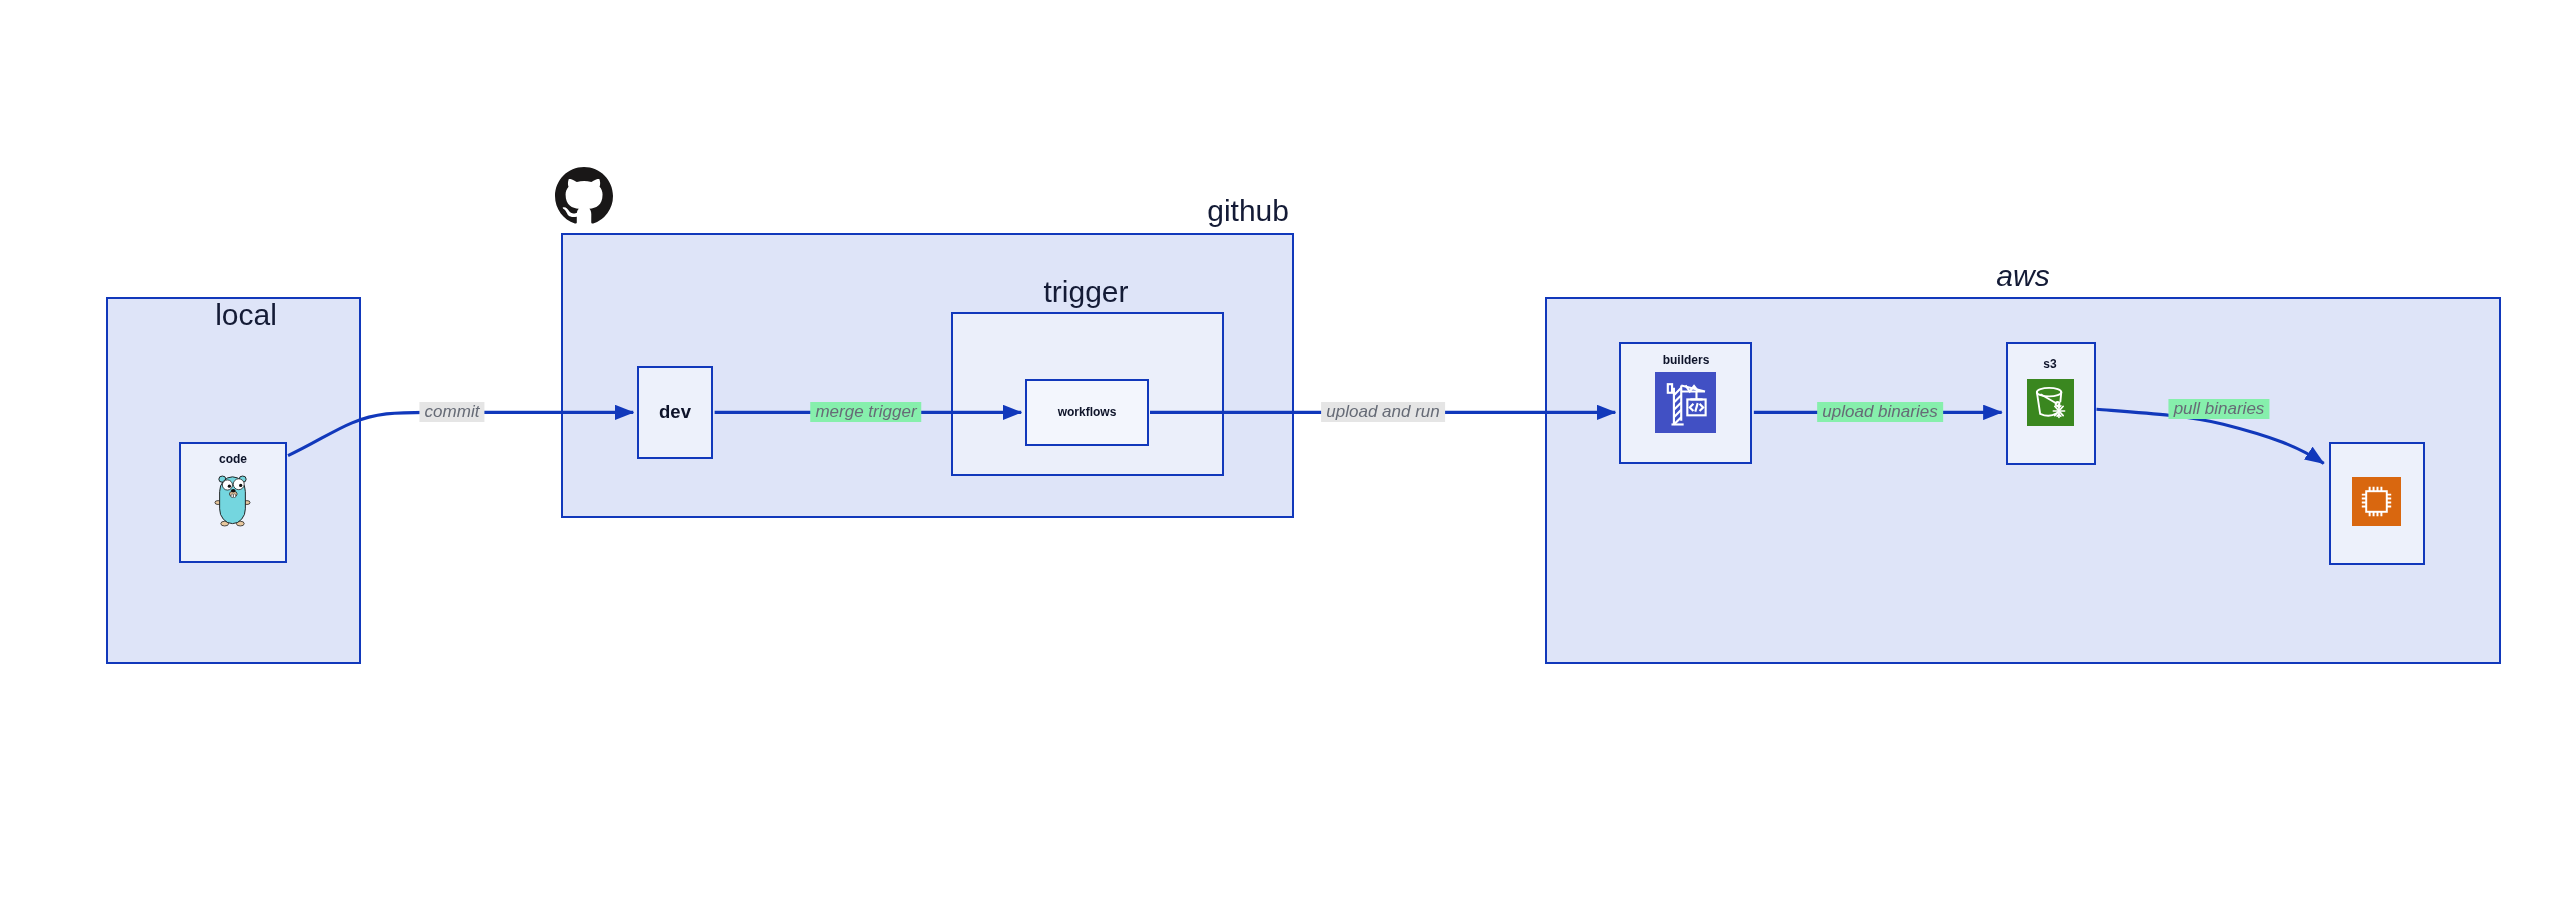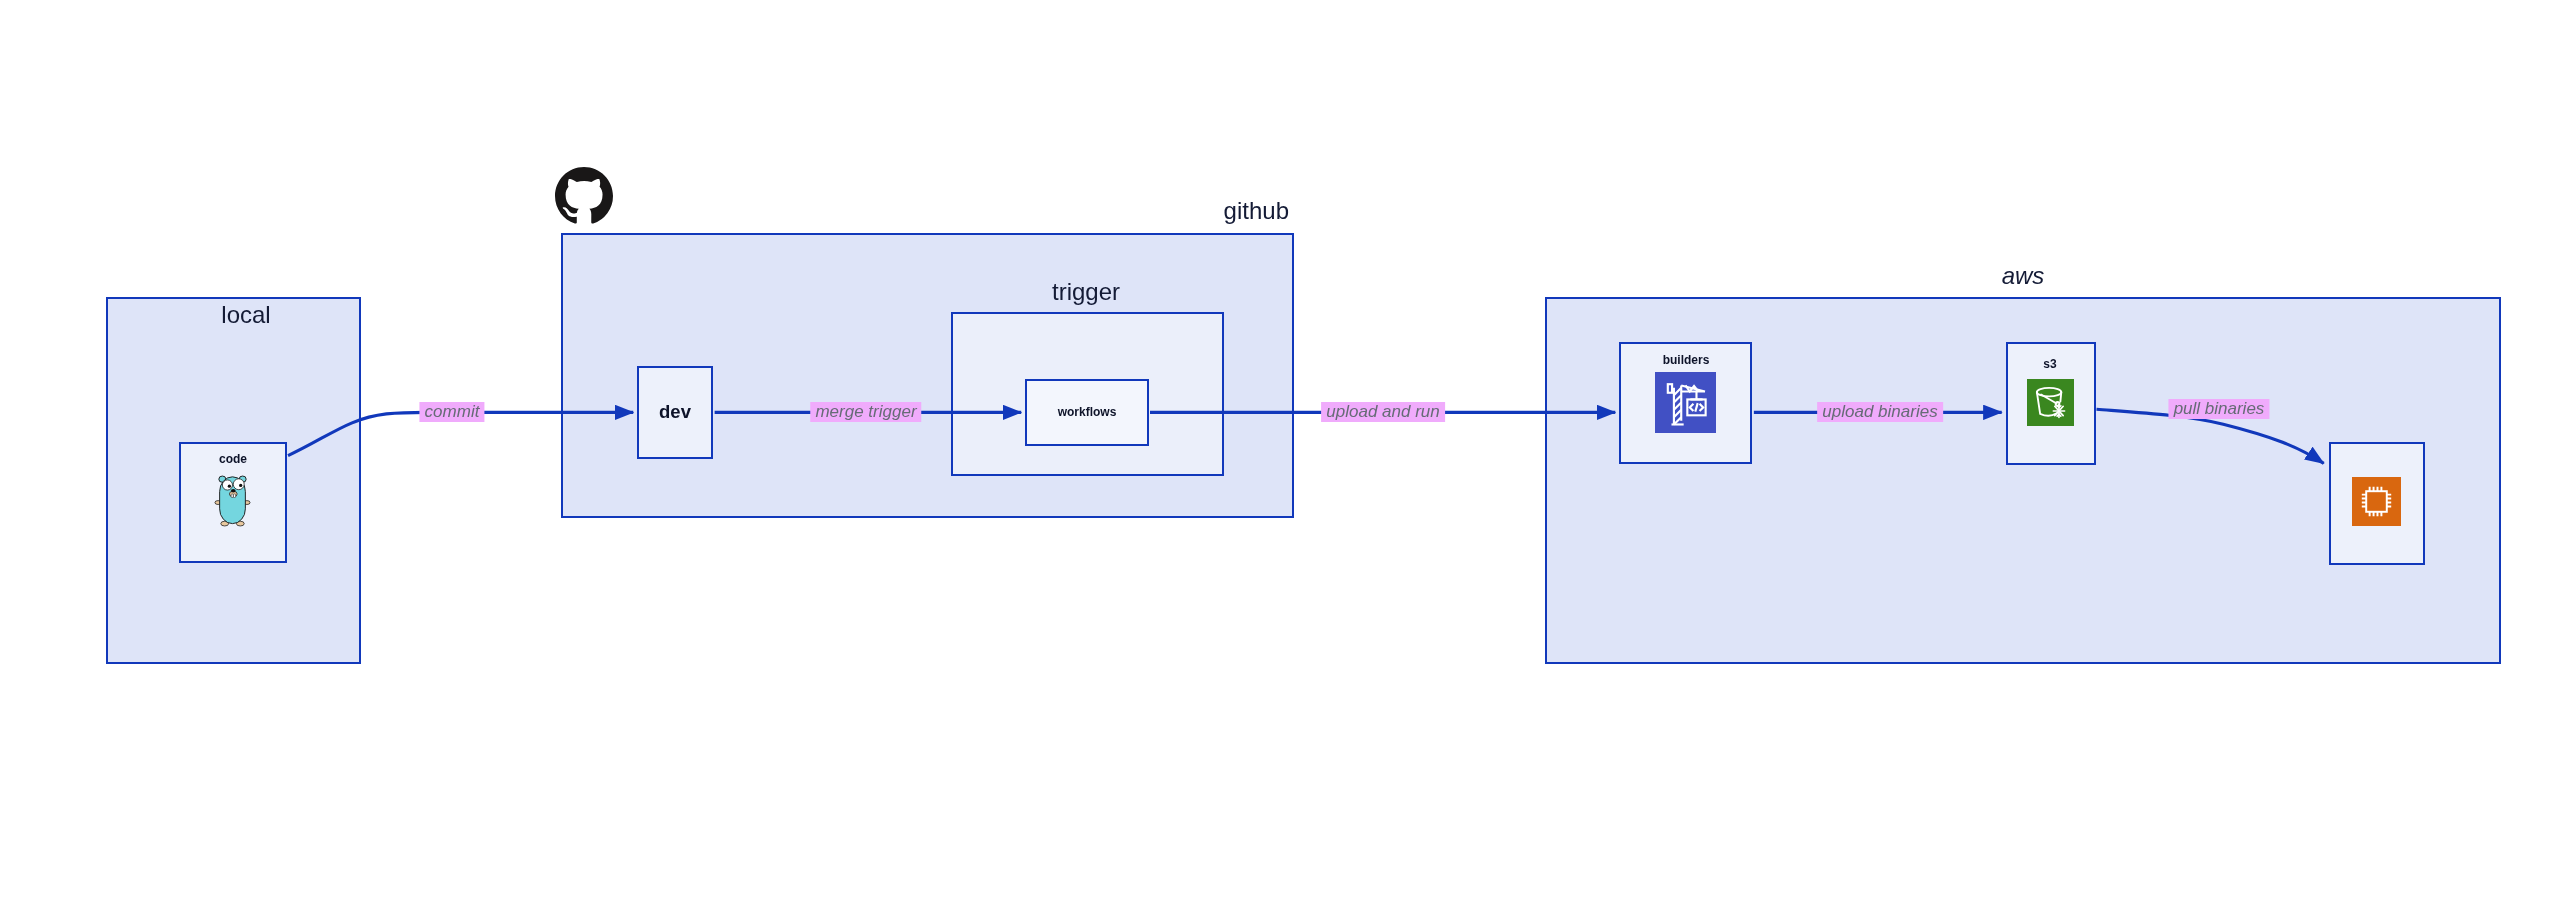--- a/index.html
+++ b/index.html
@@ -30,21 +30,21 @@
     position:absolute;
     background:#edf1fb;
     border:2.1px solid #1138bb;
     box-sizing:border-box;
     z-index:4;
   }
   .node-box.lighter{background:#f3f6fd;}
   .group-label{
     position:absolute;
     transform:translate(-50%,-50%);
-    font-size:24px;
+    font-size:30px;
     color:#141b36;
     white-space:nowrap;
     z-index:5;
   }
   .group-label.right-anchor{
     transform:translate(-100%,-50%);
   }
   .node-label{
     position:absolute;
     transform:translate(-50%,-50%);
@@ -62,22 +62,22 @@
   .edge-label{
     position:absolute;
     transform:translate(-50%,-50%);
     font-style:italic;
     font-size:17px;
     color:#666b76;
     padding:0 5.2px;
     white-space:nowrap;
     z-index:6;
   }
-  .bg-white{background:#f0abfc;}
-  .bg-fill{background:#f0abfc;}
+  .bg-white{background:#e5e5e5;}
+  .bg-fill{background:#86efac;}
   .diagram-title{
     position:absolute;
     transform:translate(-50%,-50%);
     font-size:32px;
     color:#0e142c;
     text-decoration:underline;
     text-decoration-thickness:2.6px;
     text-underline-offset:7.2px;
     white-space:nowrap;
     z-index:5;

